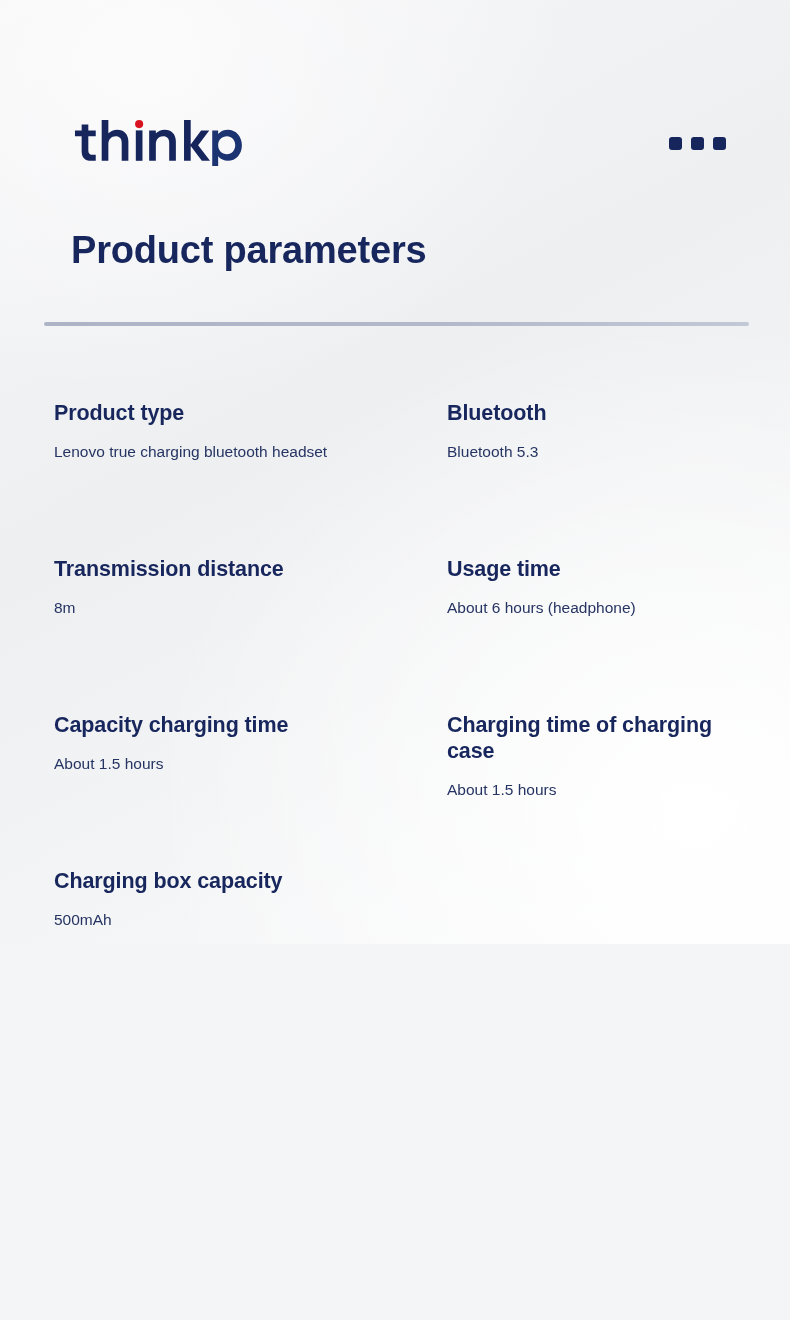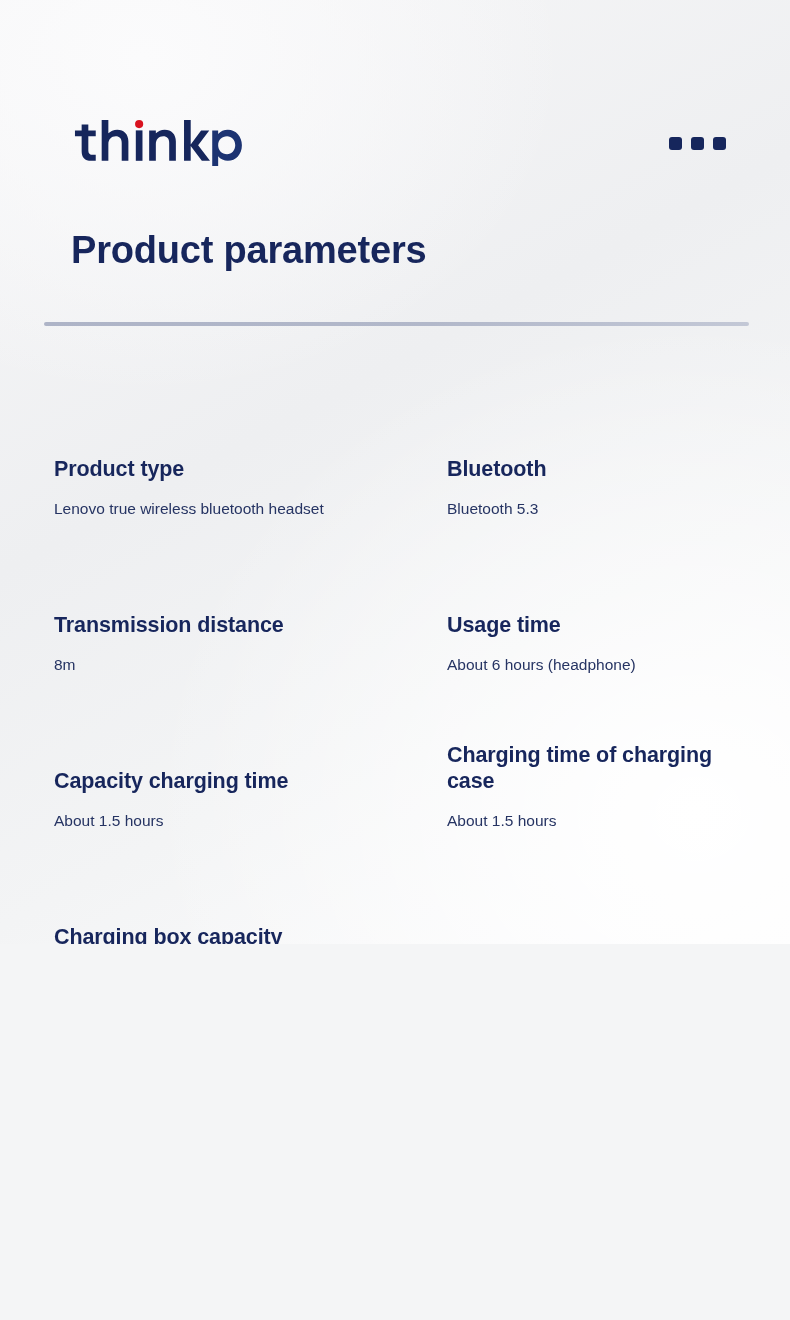--- a/index.html
+++ b/index.html
@@ -91,21 +91,21 @@
     left: 54px;
     width: 690px;
     display: grid;
     grid-template-columns: 393px 297px;
     grid-auto-rows: 156px;
   }
 
   .spec-cell {
     display: flex;
     flex-direction: column;
-    justify-content: flex-end;
+    justify-content: flex-start;
     padding-right: 12px;
     box-sizing: border-box;
   }
 
   .spec-label {
     font-size: 21.5px;
     line-height: 1.22;
     font-weight: 700;
     letter-spacing: -0.1px;
     color: #17265c;
@@ -159,21 +159,21 @@
   </div>
 
   <h1 class="page-title">Product parameters</h1>
 
   <div class="divider"></div>
 
   <div class="specs">
 
     <div class="spec-cell">
       <div class="spec-label">Product type</div>
-      <div class="spec-value">Lenovo true wireless bluetooth headset</div>
+      <div class="spec-value">Lenovo true charging bluetooth headset</div>
     </div>
     <div class="spec-cell">
       <div class="spec-label">Bluetooth</div>
       <div class="spec-value">Bluetooth 5.3</div>
     </div>
 
     <div class="spec-cell">
       <div class="spec-label">Transmission distance</div>
       <div class="spec-value">8m</div>
     </div>

